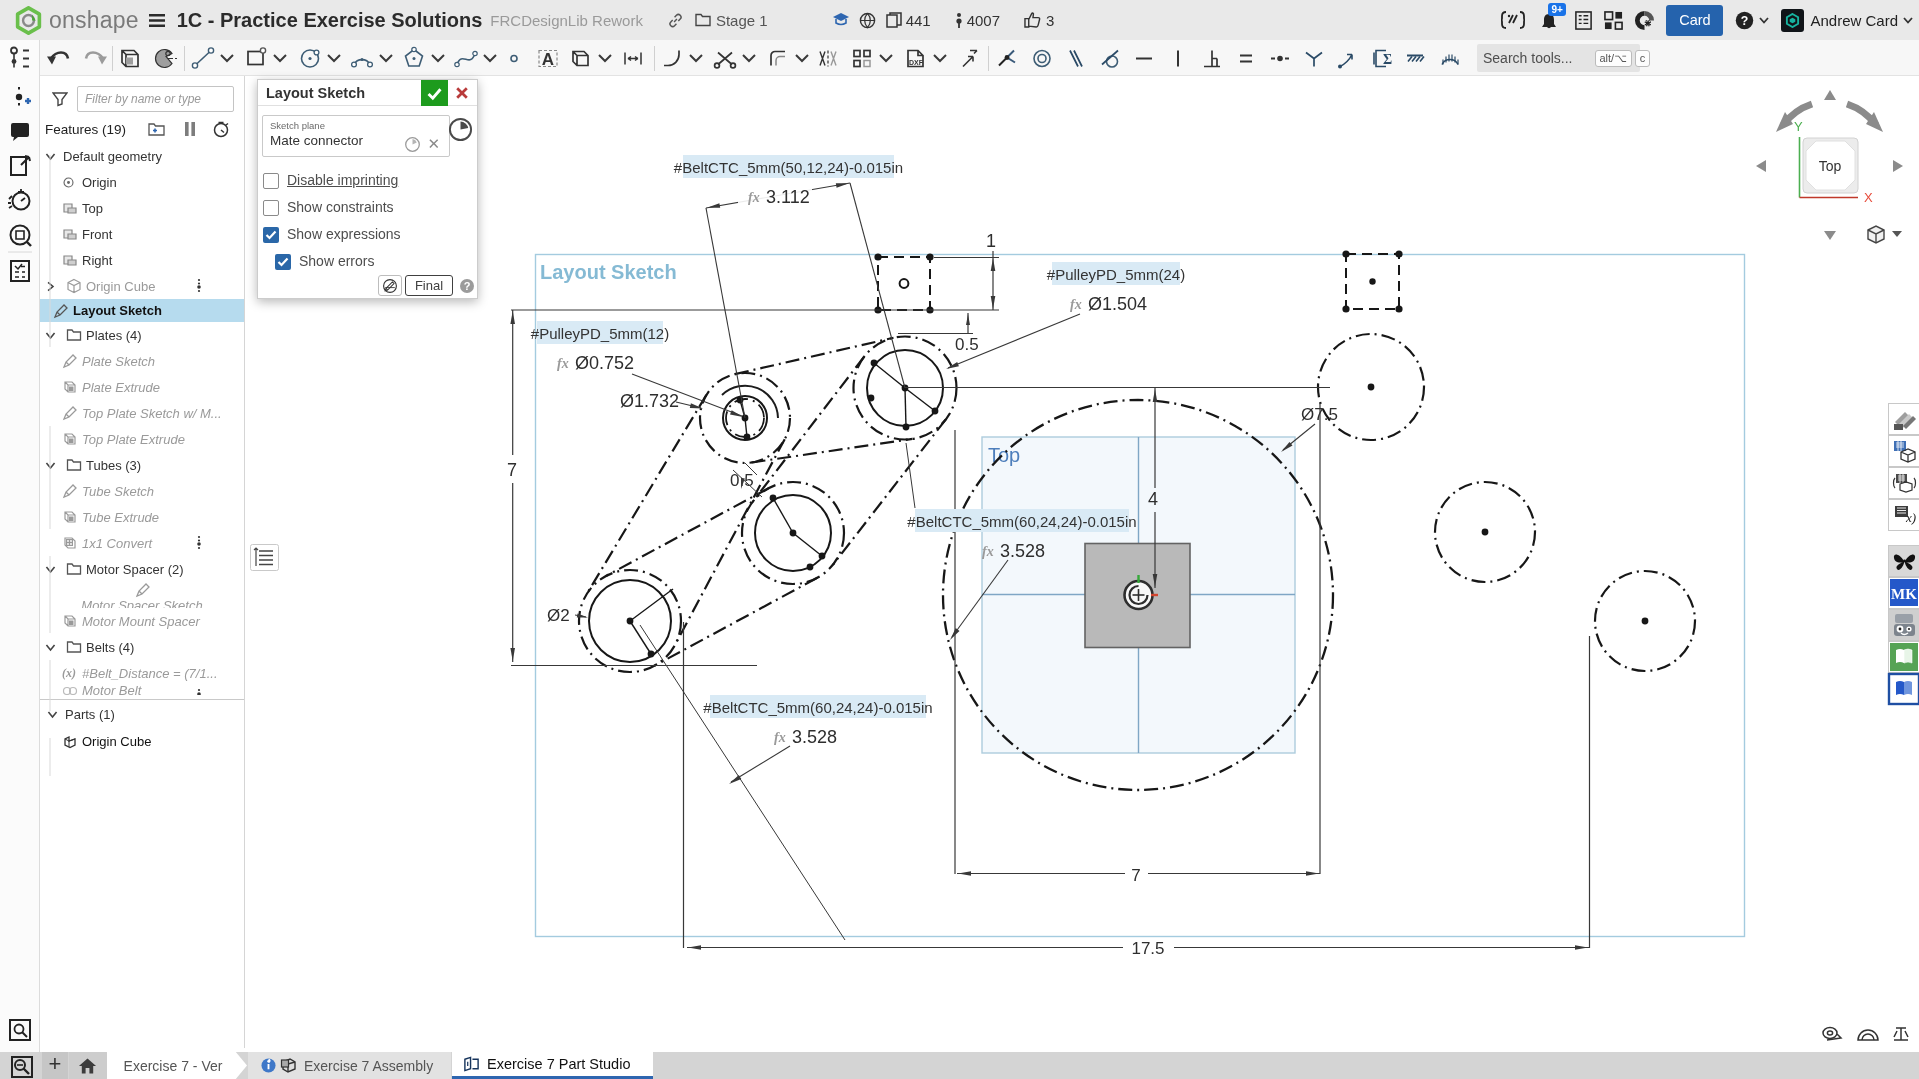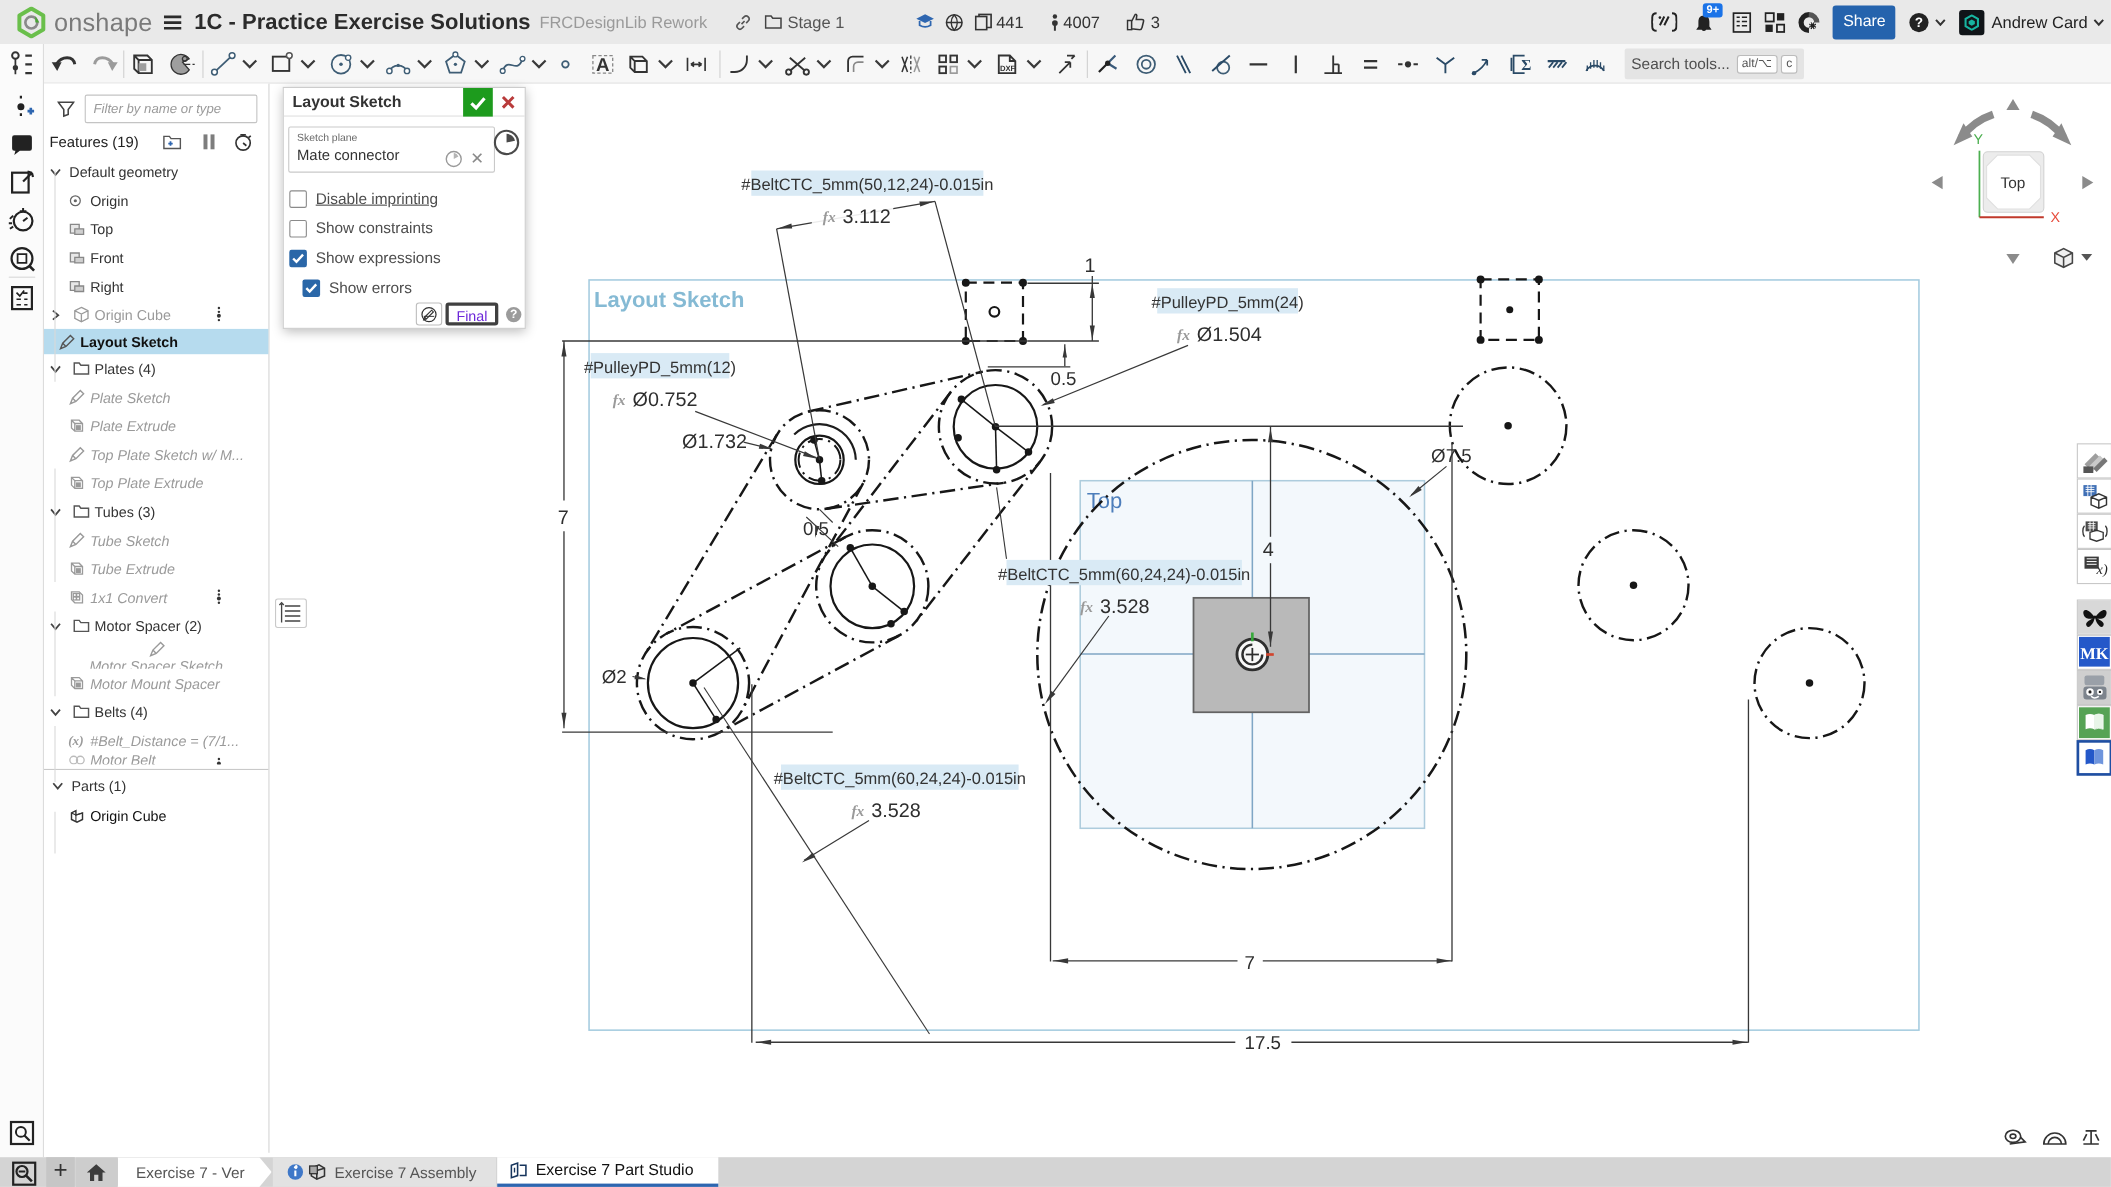--- a/index.html
+++ b/index.html
@@ -340,21 +340,21 @@
           <rect x="12" y="1" width="7" height="7" fill="#222"></rect>
           <rect x="1" y="12" width="7" height="7" fill="#222"></rect>
           <rect x="12" y="12" width="7" height="7" fill="none" stroke="#222" stroke-width="1.7"></rect>
         </svg>
         <svg style="width:21px;height:21px;margin-left:11px;" viewBox="0 0 22 22">
           <path d="M11 1 A 10 10 0 1 0 11 21 L11 16 A 5 5 0 0 1 11 6 L11 1" fill="#222"></path>
           <path d="M11 1 A 10 10 0 0 1 21 11 L16 11 A 5 5 0 0 0 11 6 Z" fill="#555"></path>
           <circle cx="14.5" cy="14" r="3.4" fill="#222"></circle>
           <path d="M14.5 10 L14.5 12 M14.5 16 L14.5 18 M10.5 14 L12.5 14 M16.5 14 L18.5 14 M12 11.5 L13 12.5 M16 15.5 L17 16.5 M17 11.5 L16 12.5 M13 15.5 L12 16.5" stroke="#fff" stroke-width="1"></path>
         </svg>
-        <span style="margin-left:11px;width:57px;height:31px;background:#2563ad;border-radius:3px;color:#fff;font-size:14.5px;display:inline-flex;align-items:center;justify-content:center;">Share</span>
+        <span style="margin-left:11px;width:57px;height:31px;background:#2563ad;border-radius:3px;color:#fff;font-size:14.5px;display:inline-flex;align-items:center;justify-content:center;">Card</span>
         <svg style="width:19px;height:19px;margin-left:12px;" viewBox="0 0 20 20">
           <circle cx="10" cy="10" r="9.2" fill="#222"></circle>
           <text x="10" y="14.5" font-size="13" font-weight="bold" fill="#fff" text-anchor="middle">?</text>
         </svg>
         <svg style="width:10px;height:8px;margin-left:5px;" viewBox="0 0 10 8">
           <path d="M1 2 L5 6.5 L9 2" stroke="#333" stroke-width="1.8" fill="none"></path>
         </svg>
         <span style="margin-left:12px;width:23px;height:23px;background:#101418;border-radius:3px;display:inline-flex;align-items:center;justify-content:center;">
           <svg style="width:15px;height:15px;" viewBox="0 0 16 16">
             <path d="M8 1 L14 4.5 L14 11.5 L8 15 L2 11.5 L2 4.5 Z" fill="none" stroke="#17b4a0" stroke-width="2"></path>
@@ -522,21 +522,21 @@
           <path d="M -9 -3 L 7 -3" stroke="#2a4a66" stroke-width="2"></path>
           <path d="M -8 3 L -4 -2 M -4 3 L 0 -2 M 0 3 L 4 -2 M 4 3 L 8 -2" stroke="#2a4a66" stroke-width="1.6"></path>
         </g>
         <g transform="translate(1450,58.5)">
           <path d="M -8 6 A 9 9 0 0 1 8 6" stroke="#2a4a66" stroke-width="1.5" fill="none"></path>
           <path d="M -7 6 L -7 1 M -4 4 L -4 -2 M -1 3 L -1 -4 M 2 3 L 2 -4 M 5 4 L 5 -2 M 8 6 L 8 1" stroke="#2a4a66" stroke-width="1.2"></path>
         </g>
       </svg>
       <div style="position:absolute;left:1477px;top:4px;width:163px;height:28px;background:#e4e4e4;border-radius:2px;display:flex;align-items:center;padding:0 6px;white-space:nowrap;">
         <span style="font-size:14px;color:#4e4e4e;">Search tools...</span>
-        <span class="kbd" style="margin-left:6px;">alt/⌥</span>
+        <span class="kbd" style="margin-left:22px;">alt/⌥</span>
         <span class="kbd" style="margin-left:3px;">c</span>
       </div>
     </div>
   <div id="lstrip" class="abs"><svg width="40" height="1008" viewBox="0 40 40 1008">
         <g transform="translate(19,58.5)">
           <path d="M 4 -8 L 10 -8 M 4 0 L 10 0 M 4 8 L 10 8" stroke="#333" stroke-width="2"></path>
           <circle cx="-5" cy="-8" r="3" fill="none" stroke="#333" stroke-width="1.8"></circle>
           <circle cx="-5" cy="3" r="2.4" fill="#333"></circle>
           <path d="M -5 -5 L -5 1 M -5 5 L -5 9" stroke="#333" stroke-width="1.6"></path>
         </g>
@@ -844,21 +844,21 @@
       <div style="position:absolute;left:5px;top:173px;padding-left:12px;"><span style="display:inline-block;width:16px;height:16px;background:#2a67a8;border-radius:2px;vertical-align:-3px;position:relative;"><svg viewBox="0 0 16 16" style="position:absolute;left:0;top:0;width:16px;height:16px;">
             <path d="M3.5 8 L6.5 11 L12.5 4.5" stroke="#fff" stroke-width="2.2" fill="none"></path>
           </svg></span><span style="margin-left:8px;vertical-align:1px;">Show errors</span></div>
       <div style="position:absolute;left:120px;top:195px;width:24px;height:21px;border:1px solid #bdbdbd;border-radius:3px;display:flex;align-items:center;justify-content:center;">
         <svg viewBox="0 0 20 20" style="width:16px;height:16px;">
           <circle cx="10" cy="10" r="8" fill="none" stroke="#333" stroke-width="1.4"></circle>
           <path d="M5 13 L13 5 L15 7 L7 15 Z M5 13 L4 16 L7 15" fill="none" stroke="#333" stroke-width="1.3"></path>
           <path d="M4 12 L16 12" stroke="#333" stroke-width="1.1"></path>
         </svg>
       </div>
-      <div style="position:absolute;left:147px;top:195px;width:48px;height:21px;border:3px solid #404040;border-radius:3px;text-align:center;font-size:13px;color:#6d28d9;line-height:20px;">Final</div>
+      <div style="position:absolute;left:147px;top:195px;width:48px;height:21px;border:1px solid #404040;border-radius:3px;text-align:center;font-size:13px;color:#404040;line-height:20px;">Final</div>
       <div style="position:absolute;left:202px;top:199px;width:14px;height:14px;border-radius:50%;background:#9b9b9b;color:#fff;font-size:11px;font-weight:bold;text-align:center;line-height:14px;">?</div>
     </div>
   <div id="tabbar" class="abs">
       <svg style="position:absolute;left:10px;top:3px;width:24px;height:24px;" viewBox="0 0 24 24">
         <rect x="2" y="2" width="20" height="20" fill="none" stroke="#222" stroke-width="2"></rect>
         <circle cx="10" cy="10" r="5" fill="none" stroke="#222" stroke-width="2"></circle>
         <path d="M13.5 13.5 L19 19" stroke="#222" stroke-width="2.4"></path>
         <path d="M7 10 L13 10" stroke="#222" stroke-width="1.6"></path>
       </svg>
       <div style="position:absolute;left:42px;top:0;width:26px;height:27px;background:#c6c6c6;display:flex;align-items:center;justify-content:center;">

